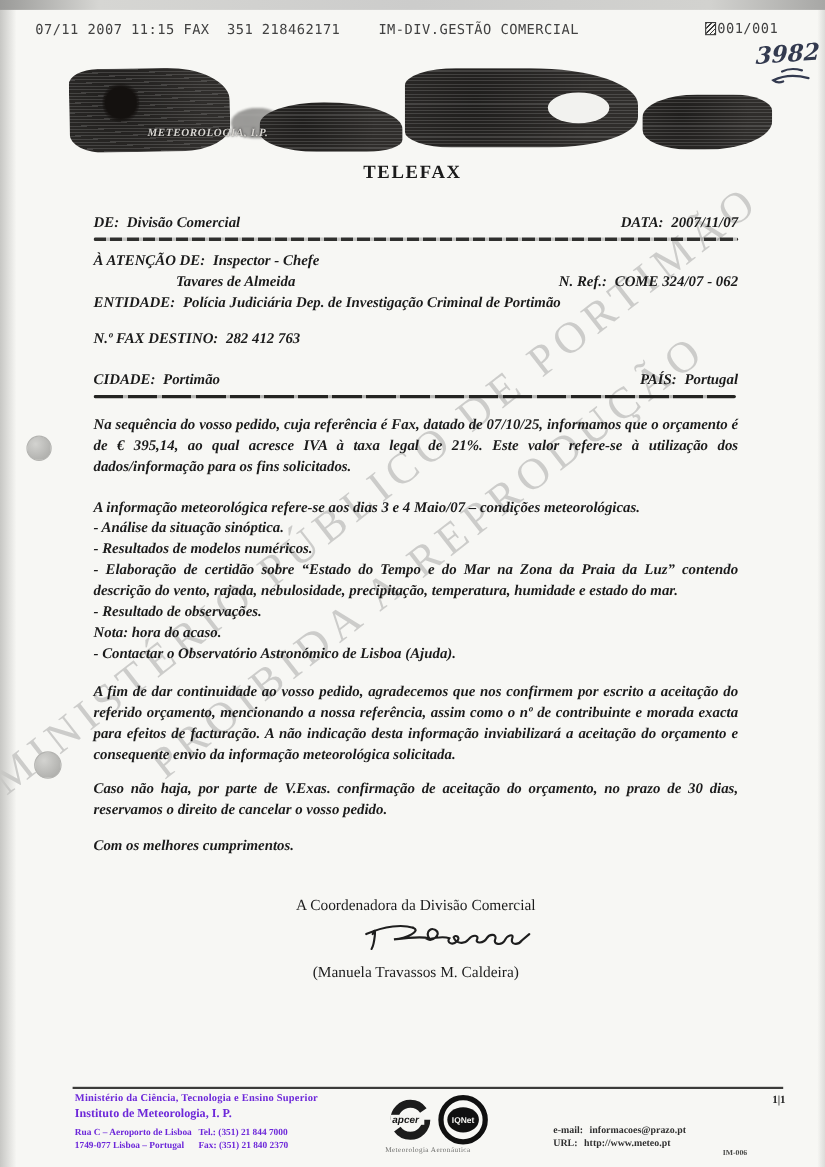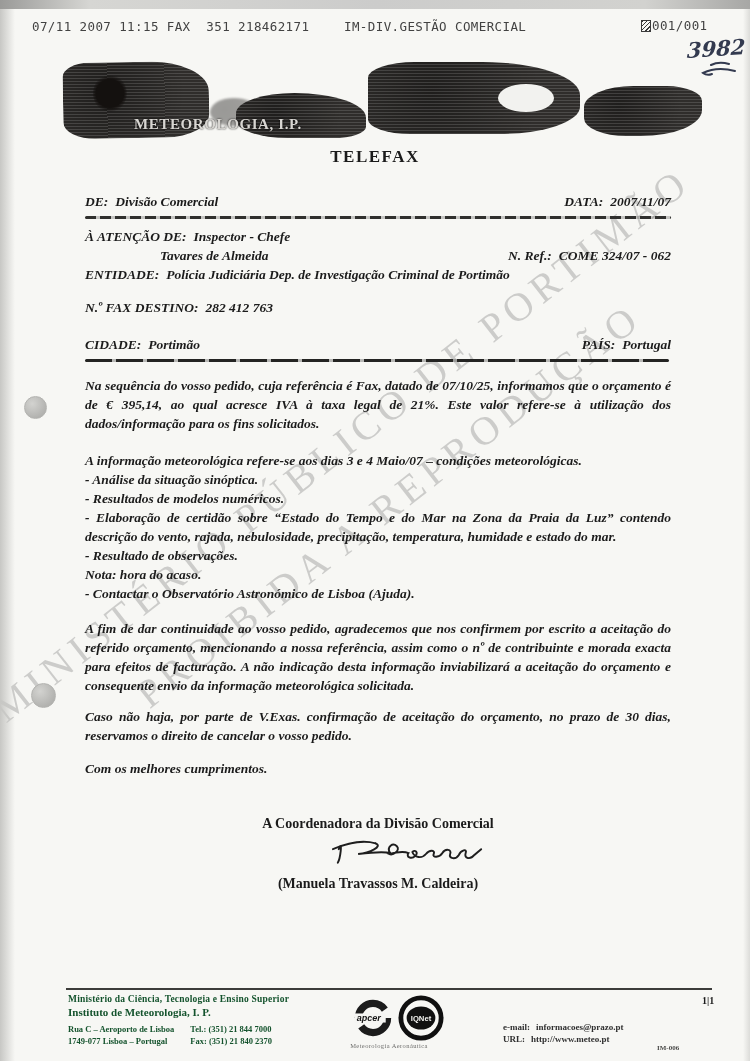--- a/index.html
+++ b/index.html
@@ -35,22 +35,22 @@
     background-image:repeating-linear-gradient(0deg,rgba(255,255,255,.14) 0 1px,transparent 1px 3px),
       radial-gradient(circle at 30% 40%,rgba(0,0,0,.35),transparent 70%);}
   .b1{left:3px;top:2px;width:146px;height:76px;border-radius:18% 40% 30% 22%;transform:rotate(-1deg);}
   .b1e{position:absolute;left:30px;top:12px;width:34px;height:38px;border-radius:50%;
     background:radial-gradient(circle,#14110f 55%,rgba(20,17,15,0) 72%);}
   .bsp{left:150px;top:38px;width:48px;height:28px;border-radius:50%;opacity:.45;filter:blur(1px);}
   .b2{left:176px;top:33px;width:130px;height:45px;border-radius:45% 55% 25% 40%;}
   .b3{left:308px;top:2px;width:212px;height:72px;border-radius:22% 46% 38% 20%;}
   .b3gap{position:absolute;right:26px;top:22px;width:56px;height:28px;border-radius:50%;background:#f2f2ef;}
   .b4{left:524px;top:26px;width:118px;height:50px;border-radius:42% 30% 52% 36%;}
-  .lh-org{position:absolute;left:74px;top:56px;z-index:3;font-weight:bold;
-    font-size:15px;letter-spacing:.6px;color:#d8d6d2;text-shadow:0 0 2px #000;}
+  .lh-org{position:absolute;left:74px;top:56px;z-index:3;font-style:italic;font-weight:bold;
+    font-size:10px;letter-spacing:.6px;color:#d8d6d2;text-shadow:0 0 2px #000;}
 
   .telefax-title{position:absolute;top:147px;left:0;width:100%;text-align:center;z-index:2;
     font-size:17px;font-weight:bold;letter-spacing:1.5px;}
 
   
   .watermark{position:absolute;left:365px;top:475px;z-index:1;pointer-events:none;
     transform:translate(-50%,-50%) rotate(-38deg);text-align:center;
     color:rgba(134,134,134,.38);}
   .wm1,.wm2{font-size:40px;letter-spacing:6px;white-space:nowrap;}
   .wm2{margin-top:30px;}
@@ -62,37 +62,37 @@
   .lbl{white-space:pre;}
   .val{margin-left:7px;}
   .upright{font-style:normal;}
   .rule1{height:3px;margin:5px 0 8px 0;border-radius:2px;
     background:repeating-linear-gradient(90deg,#30302e 0 11px,rgba(48,48,46,.25) 11px 15px);}
   .rule2{height:3px;margin:5px 2px 0 0;border-radius:2px;
     background:repeating-linear-gradient(90deg,#242422 0 27px,rgba(36,36,34,.3) 27px 31px);}
   .indent-row{display:flex;justify-content:space-between;padding-left:75px;} .mt12{margin-top:12px;}
   .mt14{margin-top:14px;} .mt16{margin-top:16px;} .mt18{margin-top:18px;}
   .para{text-align:justify;}
-  .sig-block{margin-top:36px;text-align:center;font-style:normal;font-weight:bold;font-size:14px;}
+  .sig-block{margin-top:36px;text-align:center;font-style:normal;font-weight:normal;font-size:14px;}
   .sig-scrawl{margin:4px 0 0 60px;}
   .sig-name{margin-top:-2px;font-size:14px;}
 
   
   .hole{position:absolute;border-radius:50%;z-index:3;border:1px solid #b3b3b0;
     background:radial-gradient(circle at 35% 32%,#d3d3d0,#a6a6a3);}
   .hole1{left:24px;top:396px;width:21px;height:21px;}
   .hole2{left:31px;top:683px;width:23px;height:23px;}
 
   
   .footer-rule{position:absolute;left:66px;top:988px;width:646px;height:2px;background:#3c3c3a;z-index:2;}
-  .footer-left{position:absolute;left:68px;top:994px;z-index:2;font-weight:bold;color:#14532d;}
+  .footer-left{position:absolute;left:68px;top:994px;z-index:2;font-weight:bold;color:#6d28d9;}
   .f-ministry{font-size:9.5px;letter-spacing:.2px;}
   .f-institute{font-size:11px;margin-top:2px;}
   .f-addr-row{display:flex;margin-top:5px;font-size:8.5px;line-height:12px;align-items:center;}
-  .f-col2{margin-left:16px;}
+  .f-col2{margin-left:6px;}
   .footer-logos{position:absolute;left:334px;top:995px;z-index:2;width:110px;text-align:center;}
   .logo-row{display:flex;align-items:center;justify-content:flex-end;gap:5px;}
   .cert-caption{margin-top:1px;font-size:6.5px;color:#6e6e6c;letter-spacing:.4px;}
   .footer-page{position:absolute;left:702px;top:995px;z-index:2;font-size:10px;font-weight:bold;}
   .footer-contact{position:absolute;left:503px;top:1021px;z-index:2;font-size:9px;font-weight:bold;color:#303030;line-height:12px;}
   .footer-contact .u{margin-left:6px;}
   .footer-code{position:absolute;left:657px;top:1044px;z-index:2;font-size:7px;font-weight:bold;color:#4a4a48;}
 </style>
 </head>
 <body>

